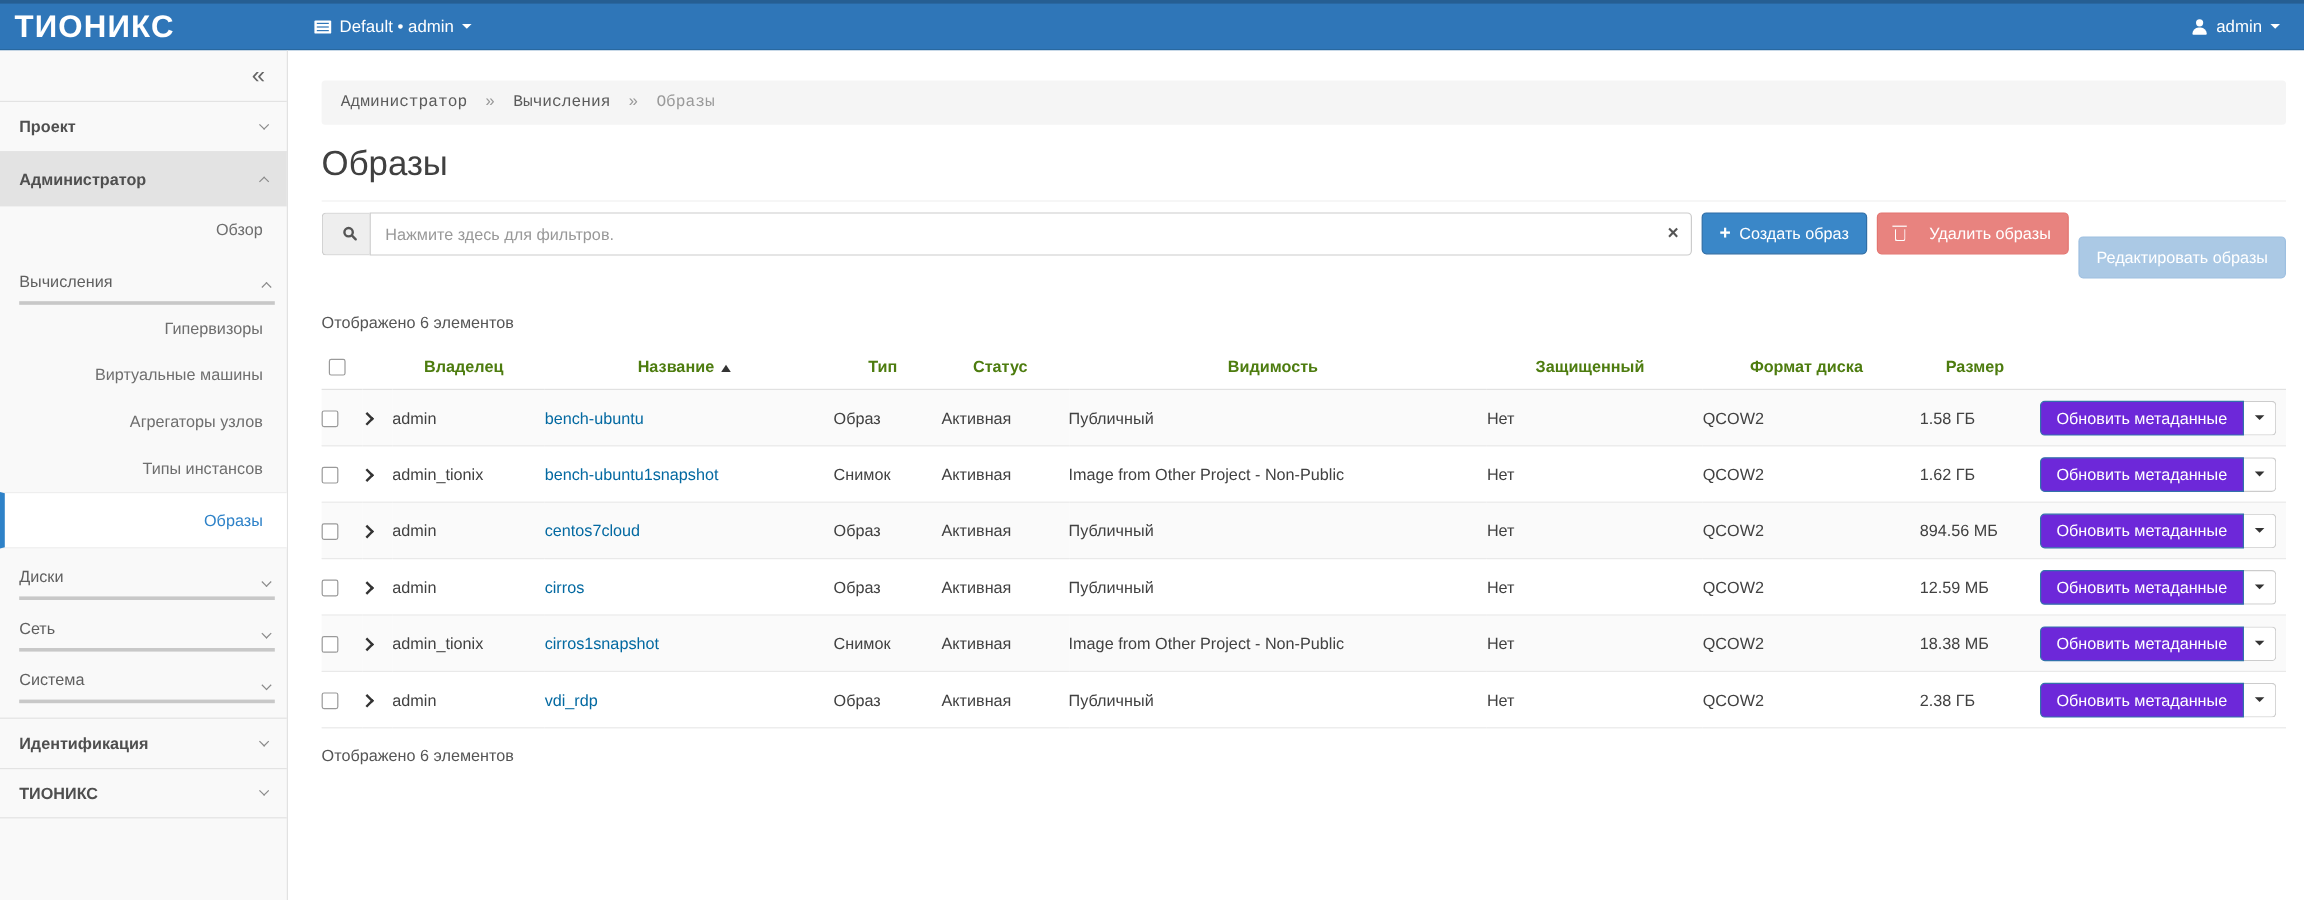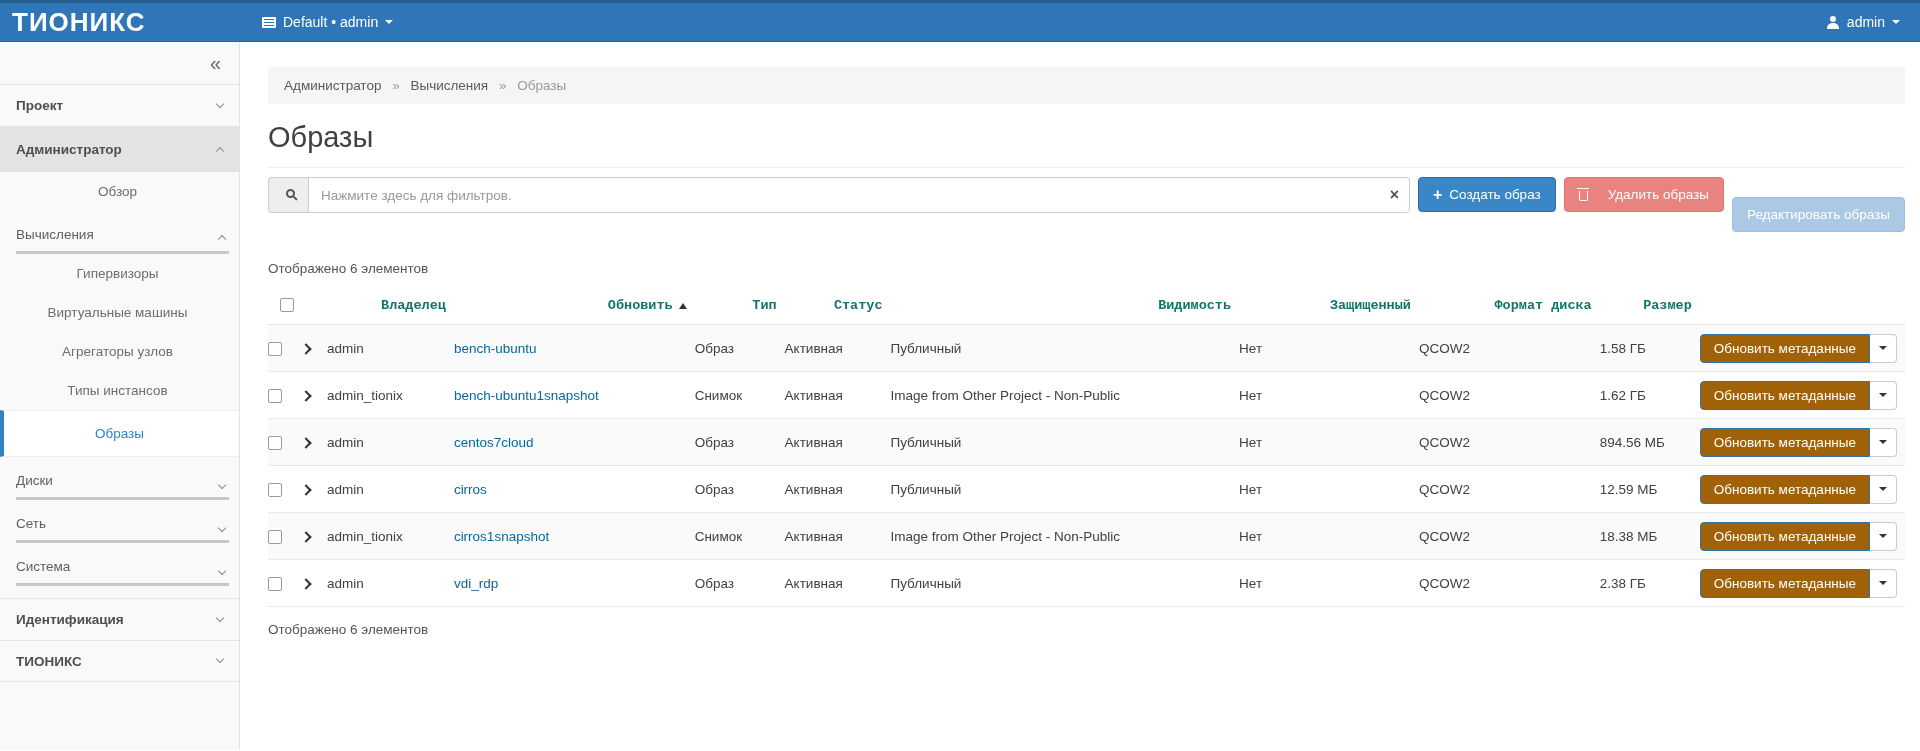--- a/index.html
+++ b/index.html
@@ -24,26 +24,26 @@
   .sidebar { width: 240px; background: #f9f9f9; border-right: 1px solid #e2e2e2; font-size: 13.5px; flex-shrink: 0; }
   .content { flex: 1; padding: 25px 15px 0 28px; background: #fff; }
 
   
   .collapse-row { height: 42px; display: flex; justify-content: flex-end; align-items: center; padding-right: 18px; color: #666; font-size: 20px; cursor: pointer; }
   .chev { display: inline-block; border: solid #8a8a8a; border-width: 0 1.5px 1.5px 0; padding: 2.6px; }
   .chev.down { transform: rotate(45deg); margin-top: -3px; }
   .chev.up { transform: rotate(-135deg); margin-top: 3px; }
   .side-top { display: flex; justify-content: space-between; align-items: center; padding: 0 16px; height: 42px; border-top: 1px solid #e3e3e3; color: #4f4f4f; font-weight: bold; cursor: pointer; }
   .side-top.active-panel { background: #e3e3e3; height: 46px; }
-  .side-sub { text-align: center; padding: 12px 20px 12px 16px; color: #6e6e6e; cursor: pointer; }
+  .side-sub { text-align: right; padding: 12px 20px 12px 16px; color: #6e6e6e; cursor: pointer; }
   .side-section { display: flex; justify-content: space-between; align-items: flex-end; margin: 0 10px 0 16px; padding: 16px 4px 9px 0; border-bottom: 3px solid #c8c8c8; color: #5f5f5f; cursor: pointer; }
   .side-sub.active { background: #fff; border-left: 4px solid #2e82c8; color: #2e82c8; padding-top: 15px; padding-bottom: 15px; border-top: 1px solid #eee; border-bottom: 1px solid #eee; }
 
   
-  .breadcrumb { background: #f5f5f5; border-radius: 3px; padding: 11px 16px; font-size: 13.5px; color: #5b5b5b; }
+  .breadcrumb { background: #f5f5f5; border-radius: 3px; padding: 11px 16px; font-size: 13.5px; color: #5b5b5b; font-family: Liberation Mono, monospace; }
   .breadcrumb a { color: #5b5b5b; text-decoration: none; cursor: pointer; }
   .breadcrumb .sep { color: #9a9a9a; margin: 0 7px; }
   .breadcrumb .current { color: #9a9a9a; }
   h1.page-title { font-size: 29px; font-weight: normal; color: #404040; margin-top: 17px; padding-bottom: 13px; border-bottom: 1px solid #f0f0f0; }
 
   
   .filter-row { display: flex; margin-top: 9px; align-items: flex-start; }
   .input-group { flex: 1; display: flex; position: relative; }
   .input-addon { width: 40px; background: #eee; border: 1px solid #ccc; border-right: none; border-radius: 4px 0 0 4px; display: flex; align-items: center; justify-content: center; height: 36px; }
   .search-icon { width: 9px; height: 9px; border: 2px solid #555; border-radius: 50%; position: relative; display: inline-block; margin: -3px -3px 0 0; }
@@ -55,32 +55,32 @@
   .btn-create { background: #3a87c8; border: 1px solid #2f6da5; }
   .btn-delete { background: #e8837f; border: 1px solid #e37570; gap: 20px; }
   .btn-edit   { background: #abc9e5; border: 1px solid #9dbfe0; margin-top: 20px; }
   .plus-icon { font-size: 16px; font-weight: bold; line-height: 1; }
   .trash-icon { width: 9px; height: 10px; border: 1.3px solid #fff; border-top: none; border-radius: 0 0 2px 2px; position: relative; display: inline-block; margin-top: 3px; }
   .trash-icon::before { content: ""; position: absolute; top: -3.5px; left: -2.8px; right: -2.8px; height: 1.6px; background: #fff; }
 
   
   .summary { font-size: 13.5px; color: #555; margin-top: 29px; }
   table.images { width: 100%; border-collapse: collapse; margin-top: 11px; font-size: 13.5px; }
-  table.images th { text-align: right; font-weight: bold; color: #0f766e; padding: 11px 8px 11px 0; border-bottom: 1px solid #e1e1e1; cursor: pointer; font-family: Liberation Mono, monospace; }
+  table.images th { text-align: center; font-weight: bold; color: #4d7c0f; padding: 11px 8px 11px 0; border-bottom: 1px solid #e1e1e1; cursor: pointer; }
   table.images td { padding: 0 8px 0 0; height: 47px; border-top: 1px solid #e9e9e9; color: #414141; vertical-align: middle; }
   table.images tbody tr:first-child td { border-top: none; }
   table.images tbody { border-bottom: 1px solid #e9e9e9; }
   table.images tbody tr:nth-child(odd) { background: #fafafa; }
   .cbx { width: 14px; height: 14px; border: 1.5px solid #9a9a9a; border-radius: 2px; background: #fff; display: inline-block; cursor: pointer; vertical-align: middle; }
   .chev-right { display: inline-block; border: solid #333; border-width: 0 2px 2px 0; padding: 3px; transform: rotate(-45deg); cursor: pointer; }
   .sort-asc { width: 0; height: 0; border-left: 4.5px solid transparent; border-right: 4.5px solid transparent; border-bottom: 6px solid #333; display: inline-block; margin-left: 6px; }
   a.img-link { color: #0369a1; text-decoration: none; cursor: pointer; }
   .actions-cell { text-align: right; }
   .btn-group { display: inline-flex; }
-  .btn-row { background: #a16207; border: 1px solid #3272ab; color: #fff; font-size: 13.5px; font-family: inherit; padding: 6px 13px; border-radius: 4px 0 0 4px; cursor: pointer; white-space: nowrap; }
+  .btn-row { background: #6d28d9; border: 1px solid #3272ab; color: #fff; font-size: 13.5px; font-family: inherit; padding: 6px 13px; border-radius: 4px 0 0 4px; cursor: pointer; white-space: nowrap; }
   .btn-caret { background: #fff; border: 1px solid #ccc; border-left: none; border-radius: 0 4px 4px 0; width: 27px; display: flex; align-items: center; justify-content: center; cursor: pointer; }
   .btn-caret .tri { width: 0; height: 0; border-left: 4px solid transparent; border-right: 4px solid transparent; border-top: 4px solid #333; }
   .footer-summary { font-size: 13.5px; color: #555; margin-top: 15px; }
 </style>
 </head>
 <body>
 
 <div class="navbar">
   <div class="brand">ТИОНИКС</div>
   <div class="ctx">
@@ -192,21 +192,21 @@
           <col style="width:180px">
         <col style="width:181px">
           <col style="width:100px">
           <col>
       </colgroup>
       <thead>
         <tr>
           <th><span class="cbx"></span></th>
           <th></th>
           <th>Владелец</th>
-          <th><span>Обновить</span><span class="sort-asc"></span></th>
+          <th><span>Название</span><span class="sort-asc"></span></th>
           <th>Тип</th>
           <th>Статус</th>
           <th>Видимость</th>
           <th>Защищенный</th>
           <th>Формат диска</th>
           <th>Размер</th>
           <th></th>
         </tr>
       </thead>
       <tbody>

